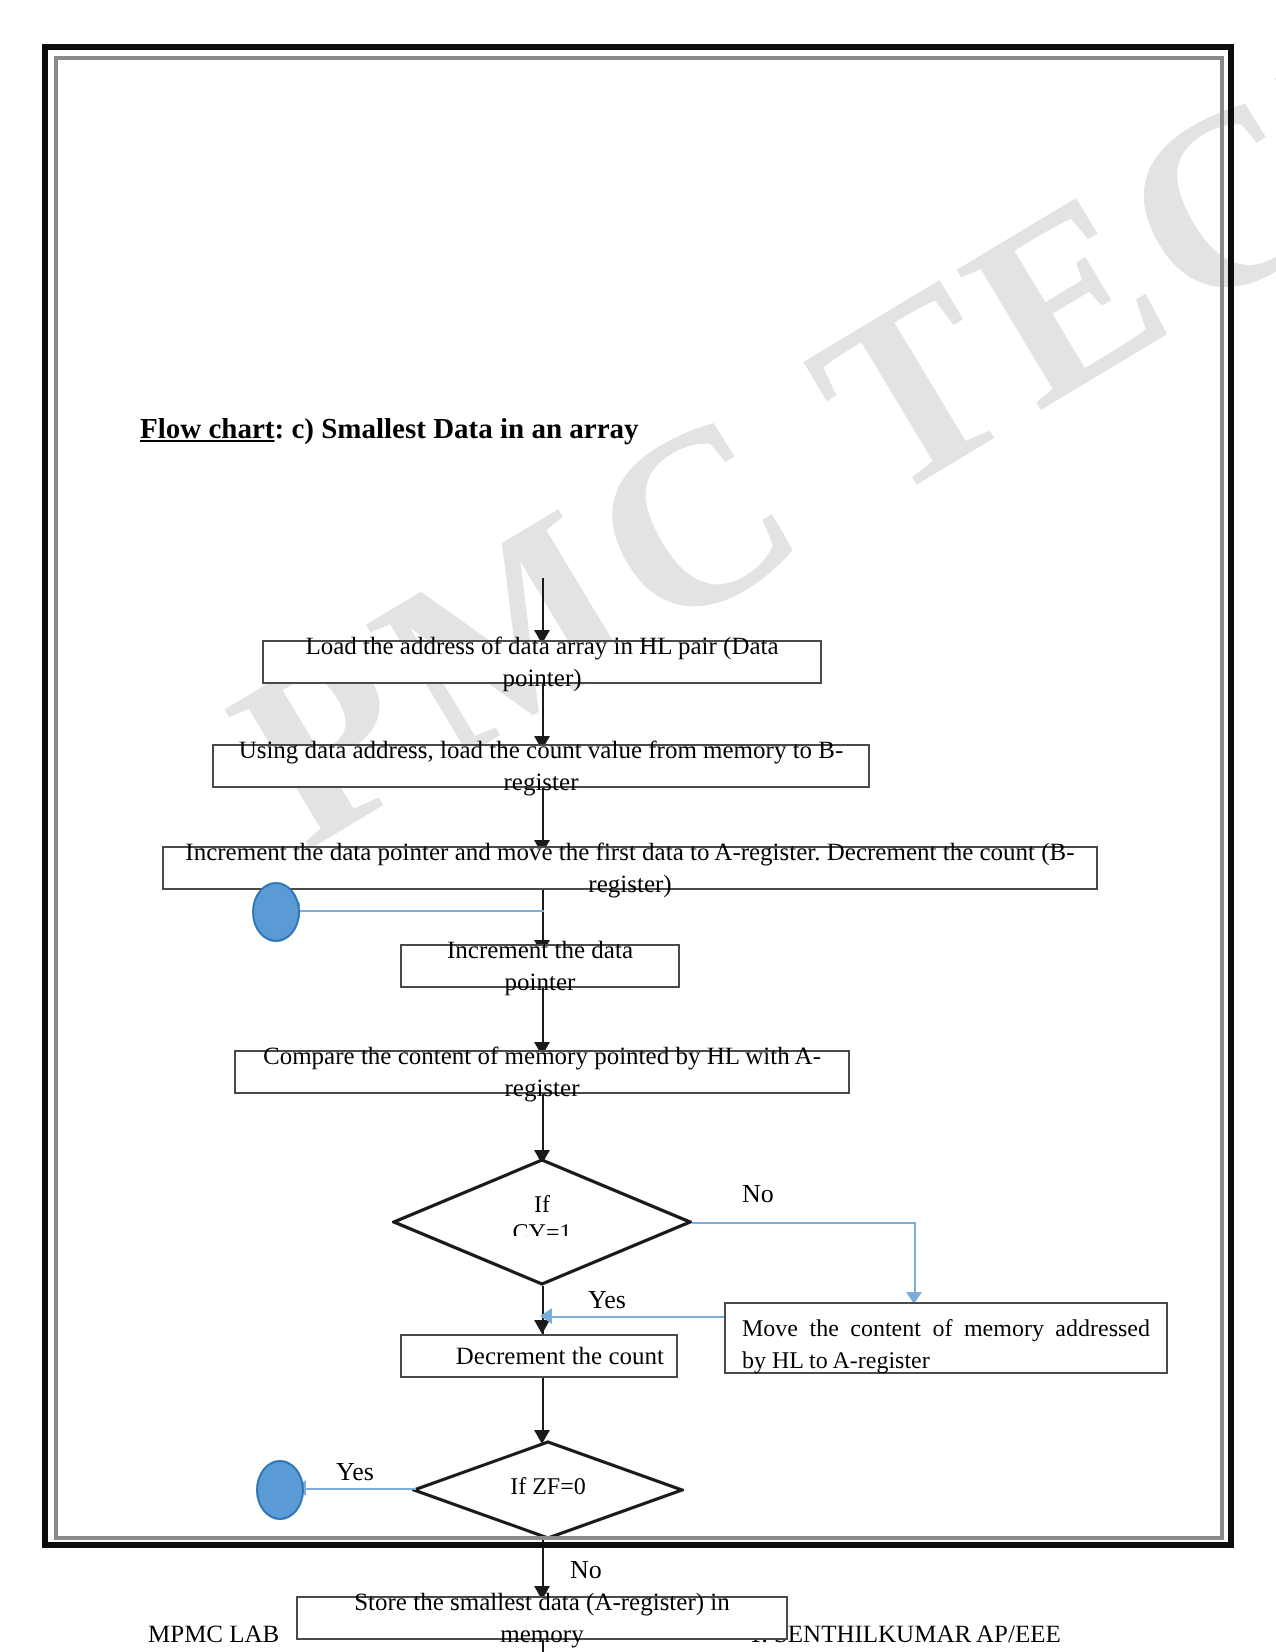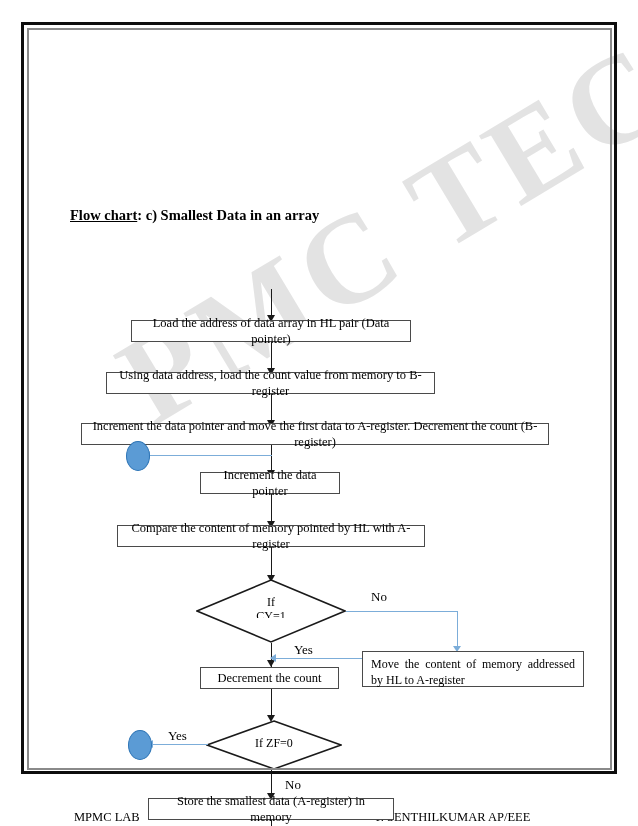--- a/index.html
+++ b/index.html
@@ -272,21 +272,21 @@
     <span>Move the content of memory addressed by HL to A-register</span>
   </div>
 
   <div class="vline" style="left:271px; top:597px; height:24px;"></div>
   <div class="arrowdown" style="left:267px; top:614px;"></div>
   <div class="blabel" style="left:294px; top:596px;">Yes</div>
 
   <div class="bhline" style="left:276px; top:612px; width:86px;"></div>
   <div class="barrowleft" style="left:270px; top:608px;"></div>
 
-  <div class="fbox" style="left:200px; top:621px; width:139px; height:22px;">
+  <div class="fbox" style="left:200px; top:621px; width:139px; height:22px;justify-content:flex-end;">
     <span>Decrement the count</span>
   </div>
 
   <div class="vline" style="left:271px; top:643px; height:30px;"></div>
   <div class="arrowdown" style="left:267px; top:669px;"></div>
 
   <div class="fdiamond" style="left:206px; top:674px; width:136px; height:50px;">
     <svg width="136" height="50" viewBox="0 0 136 50">
       <polygon points="68,1 135,25 68,49 1,25" fill="#ffffff" stroke="#1a1a1a" stroke-width="1.6"></polygon>
     </svg>

